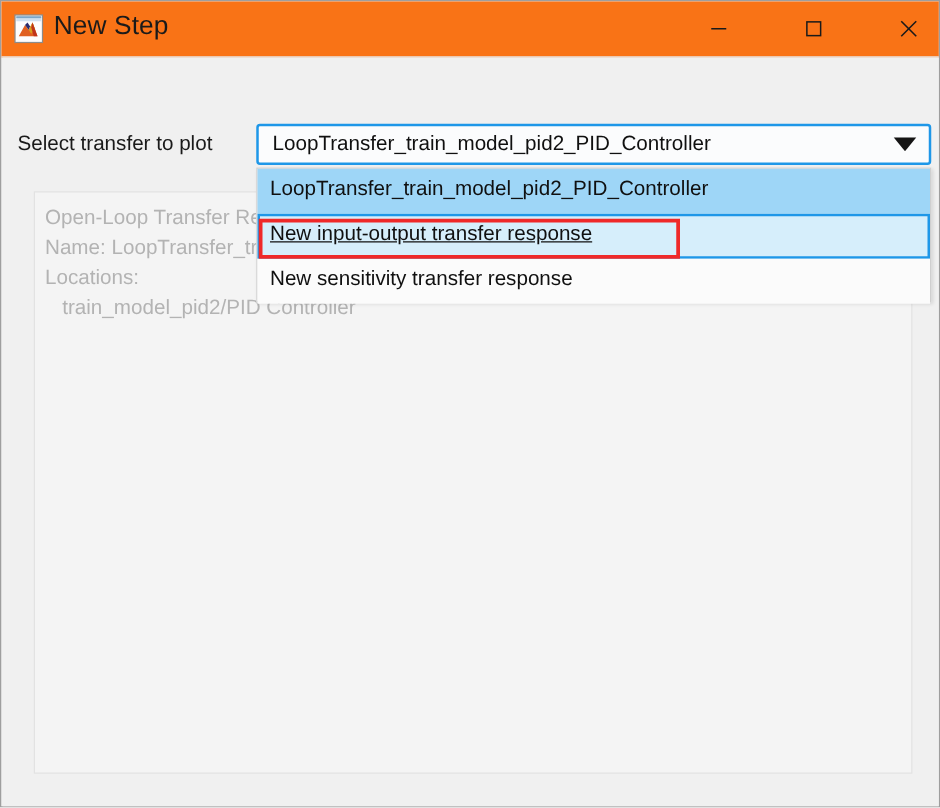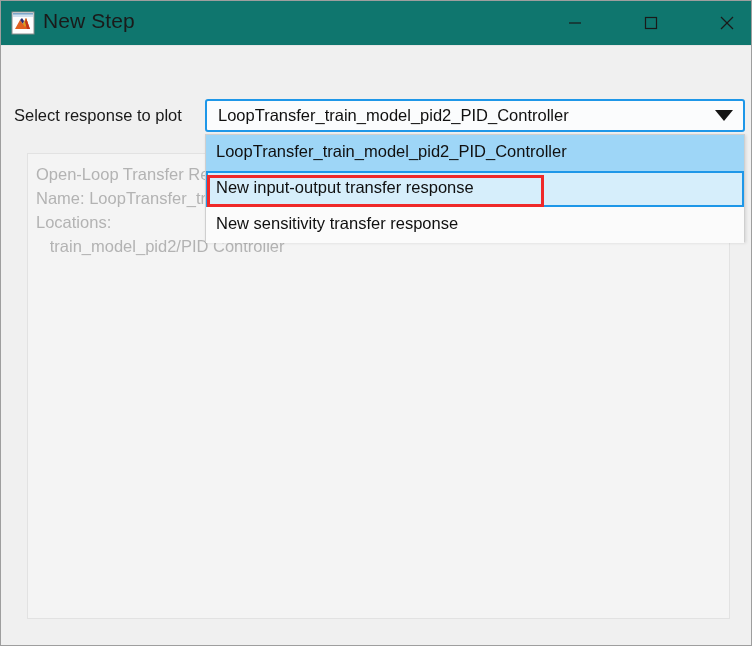--- a/index.html
+++ b/index.html
@@ -19,21 +19,21 @@
     box-sizing: border-box;
     border: 1px solid #9e9e9e;
   }
 
   
   .titlebar {
     position: absolute;
     left: 0; top: 0;
     width: 752px;
     height: 45px;
-    background: #0f766e;
+    background: #f97316;
     border-bottom: 1px solid #e6e6e6;
     box-sizing: border-box;
   }
   .title-icon {
     position: absolute;
     left: 10px; top: 10px;
     width: 24px; height: 24px;
   }
   .title-text {
     position: absolute;
@@ -141,21 +141,21 @@
     white-space: nowrap;
   }
   .dd-selected {
     background: #9ed6f7;
   }
   .dd-hover {
     background: #d6eefb;
     border: 2px solid #1e97e8;
     box-sizing: border-box;
   }
-  .dd-hover span { left: 8px; top: 5px; }
+  .dd-hover span { left: 8px; top: 5px; text-decoration: underline; }
   .dd-plain {
     background: #fbfbfb;
     text-decoration: underline;
   }
 
   
   .redbox {
     position: absolute;
     left: 205px; top: 129px;
     width: 337px;
@@ -204,21 +204,21 @@
 
   <div class="dialog-body">
 
     <div class="panel">
       <div class="panel-text">Open-Loop Transfer Response
 Name: LoopTransfer_train_model_pid2_PID_Controller
 Locations:
    train_model_pid2/PID Controller</div>
     </div>
 
-    <div class="field-label">Select response to plot</div>
+    <div class="field-label">Select transfer to plot</div>
 
     <div class="combo">
       <div class="combo-text">LoopTransfer_train_model_pid2_PID_Controller</div>
       <div class="combo-arrow"></div>
     </div>
 
     <div class="dropdown">
       <div class="dd-item dd-selected">
         <span>LoopTransfer_train_model_pid2_PID_Controller</span>
       </div>

